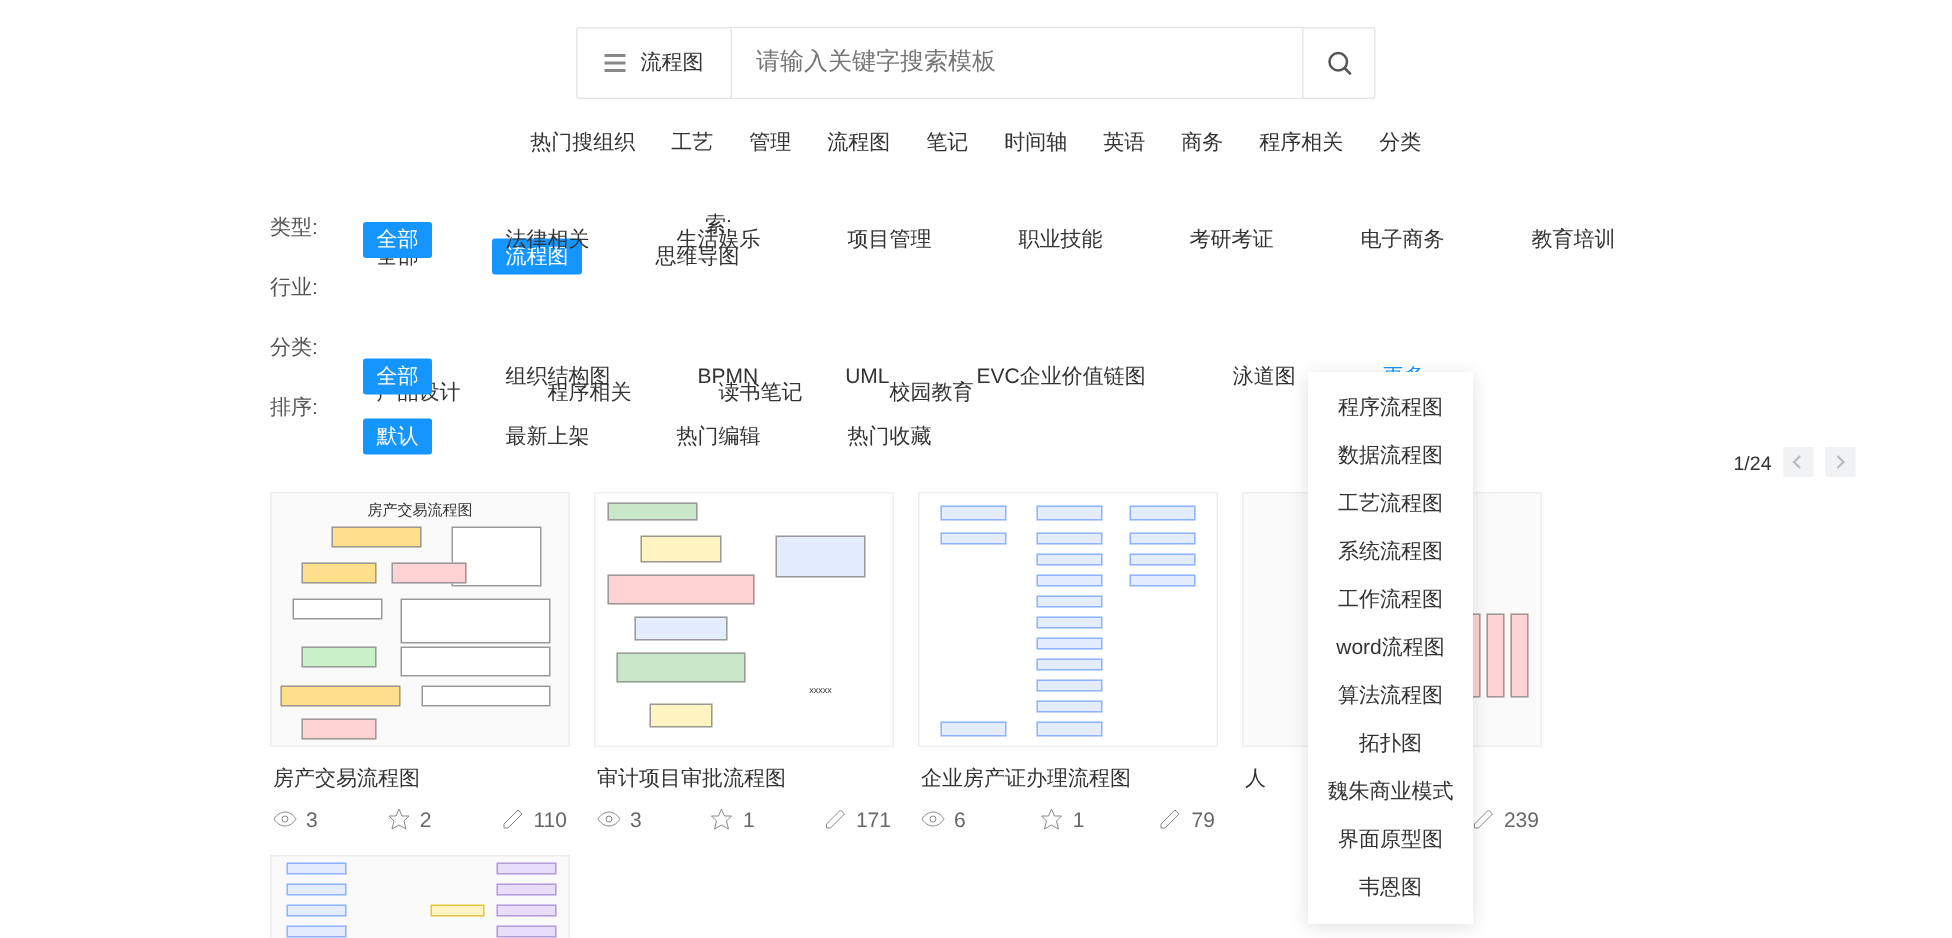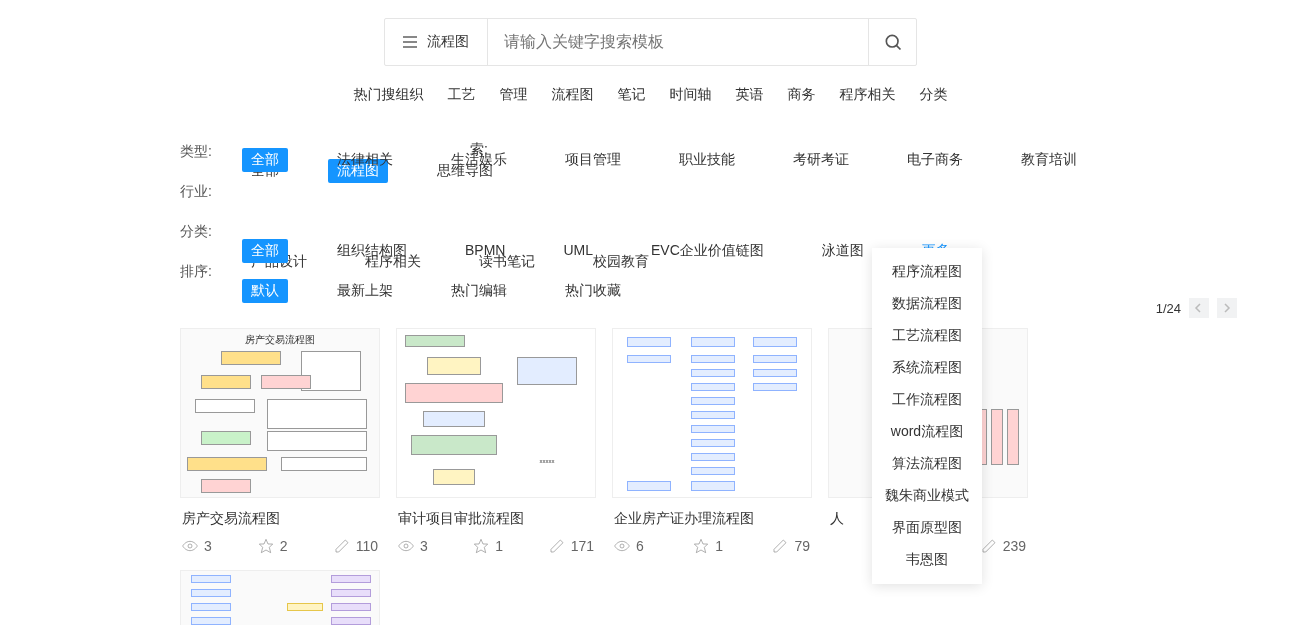--- a/index.html
+++ b/index.html
@@ -133,20 +133,21 @@
     </div>
 
     <div class="dropdown">
       <div class="dropdown-item">程序流程图</div>
       <div class="dropdown-item">数据流程图</div>
       <div class="dropdown-item">工艺流程图</div>
       <div class="dropdown-item">系统流程图</div>
       <div class="dropdown-item">工作流程图</div>
       <div class="dropdown-item">word流程图</div>
       <div class="dropdown-item">算法流程图</div>
+      <div class="dropdown-item">拓扑图</div>
       <div class="dropdown-item">魏朱商业模式</div>
       <div class="dropdown-item">界面原型图</div>
       <div class="dropdown-item">韦恩图</div>
 
     </div>
   </div>
 
   <div class="filter-row">
     <span class="filter-label">排序:</span>
     <div class="filter-opts">

